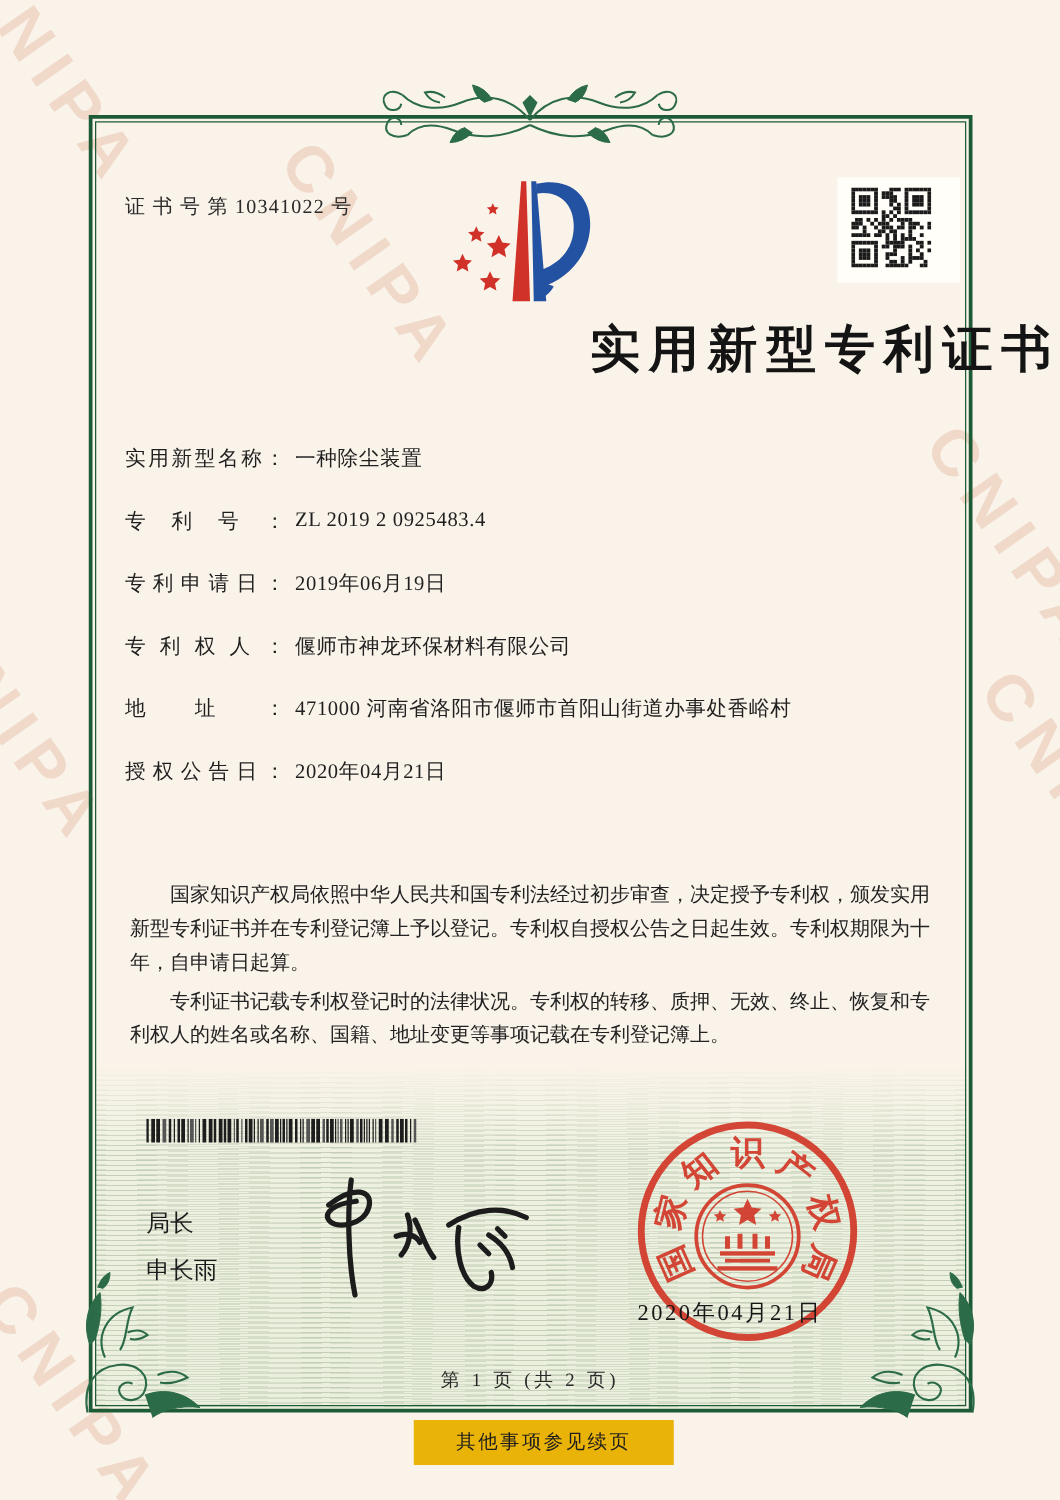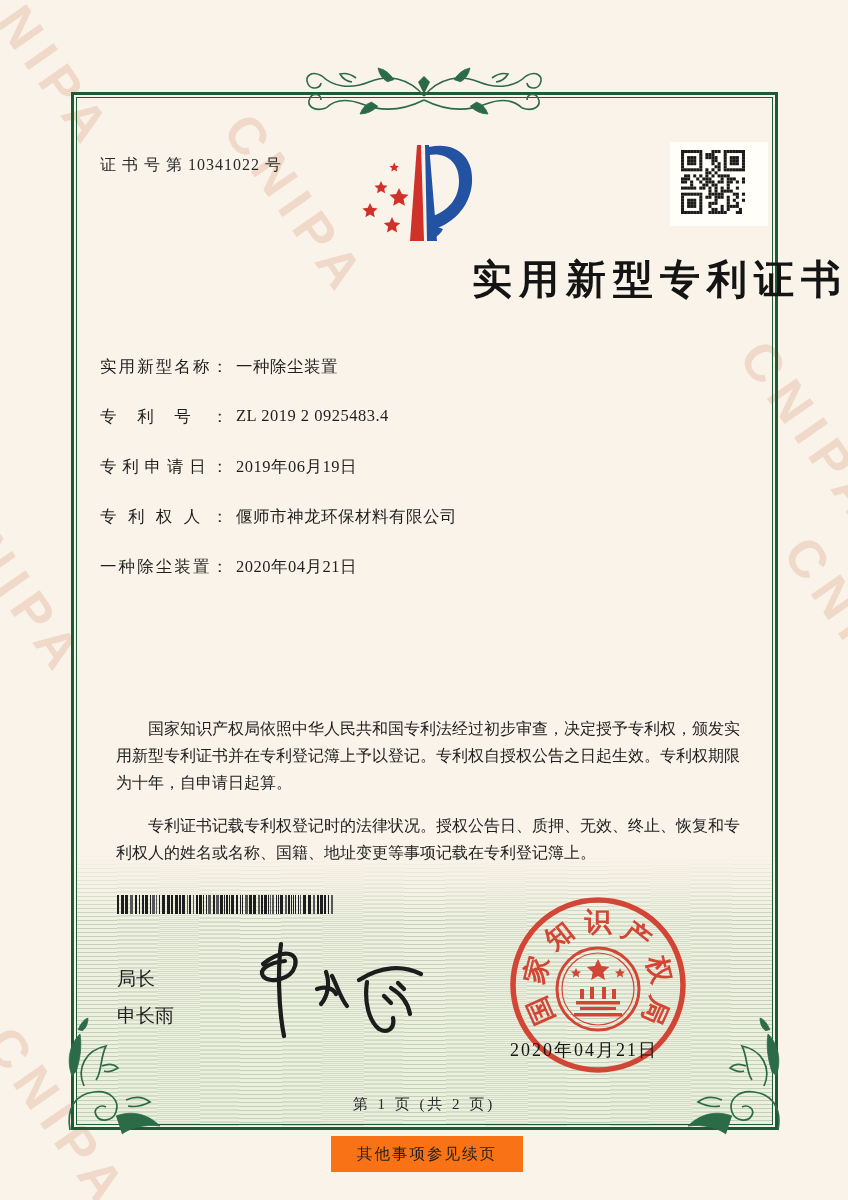--- a/index.html
+++ b/index.html
@@ -39,39 +39,39 @@
   
   .fields{position:absolute;left:100px;top:356px;width:662px;z-index:5;font-size:16.5px;color:#1f1f1f;}
   .frow{position:relative;height:50px;}
   .flabel{display:inline-block;width:128px;text-align:justify;text-align-last:justify;vertical-align:top;}
   .fvalue{margin-left:8px;letter-spacing:0.5px;margin-top:12px;}
   .fgroup2{position:absolute;left:330px;top:0;}
   .flabel2{display:inline-block;width:102px;text-align:justify;text-align-last:justify;}
 
   .body-text{position:absolute;left:100px;top:699px;width:662px;z-index:5;
       font-size:16px;line-height:27px;color:#222;}
-  .body-text p{margin:16px;text-indent:2em;}
+  .body-text p{margin:4px;text-indent:2em;}
 
   .barcode{position:absolute;left:117px;top:895px;z-index:5;}
 
   .chief-label{position:absolute;left:117px;top:966px;font-family:"Liberation Sans","DejaVu Sans",sans-serif;
       font-size:19px;color:#1c1c1c;z-index:5;text-align:center;}
   .chief-name{position:absolute;left:117px;top:1003px;font-family:Liberation Serif, serif;
       font-size:19px;color:#1c1c1c;z-index:5;}
   .signature{position:absolute;left:233px;top:936px;z-index:5;}
 
   .seal{position:absolute;left:506px;top:893px;z-index:6;opacity:0.93;}
   .seal-char{font-size:27px;font-weight:700;fill:#d23a2a;font-family:"Liberation Serif","DejaVu Serif",serif;}
   .seal-date{position:absolute;left:484px;top:1038px;width:200px;text-align:center;
       font-size:18px;letter-spacing:2px;color:#161616;z-index:7;}
 
   .page-info{position:absolute;left:0;right:0;top:1095px;text-align:center;font-size:15px;
       letter-spacing:3px;color:#2a2a2a;z-index:5;}
 
-  .footer-note-box{position:absolute;left:331px;top:1136px;width:192px;height:36px;background:#f97316;
+  .footer-note-box{position:absolute;left:331px;top:1136px;width:208px;height:36px;background:#eab308;
       z-index:5;text-align:center;line-height:36px;font-size:15.5px;letter-spacing:2px;color:#1e1e1e;}
 </style>
 </head>
 <body>
 
 <div id="page">
 
   <div class="wm" style="left:42px;top:58px">CNIPA</div>
   <div class="wm" style="left:296px;top:205px">CNIPA</div>
   <div class="wm" style="left:812px;top:432px">CNIPA</div>
@@ -379,27 +379,30 @@
     <div class="frow">
       <span class="flabel">专利号：</span><span class="fvalue">ZL 2019 2 0925483.4</span>
     </div>
     <div class="frow">
       <span class="flabel">专利申请日：</span><span class="fvalue">2019年06月19日</span>
     </div>
     <div class="frow">
       <span class="flabel">专利权人：</span><span class="fvalue">偃师市神龙环保材料有限公司</span>
     </div>
     <div class="frow">
-      <span class="flabel">一种除尘装置：</span><span class="fvalue">2020年04月21日</span>
+      <span class="flabel">地址：</span><span class="fvalue">471000 河南省洛阳市偃师市首阳山街道办事处香峪村</span>
+    </div>
+    <div class="frow">
+      <span class="flabel">授权公告日：</span><span class="fvalue">2020年04月21日</span>
     </div>
   </div>
 
   <div class="body-text">
     <p>国家知识产权局依照中华人民共和国专利法经过初步审查，决定授予专利权，颁发实用新型专利证书并在专利登记簿上予以登记。专利权自授权公告之日起生效。专利权期限为十年，自申请日起算。</p>
-    <p>专利证书记载专利权登记时的法律状况。授权公告日、质押、无效、终止、恢复和专利权人的姓名或名称、国籍、地址变更等事项记载在专利登记簿上。</p>
+    <p>专利证书记载专利权登记时的法律状况。专利权的转移、质押、无效、终止、恢复和专利权人的姓名或名称、国籍、地址变更等事项记载在专利登记簿上。</p>
   </div>
 
   <svg class="barcode" id="barcode-svg" width="220" height="20">
       <rect x="0" y="0" width="2" height="19" fill="#1d1d1d"></rect>
       <rect x="4" y="0" width="3" height="19" fill="#1d1d1d"></rect>
       <rect x="8" y="0" width="3" height="19" fill="#1d1d1d"></rect>
       <rect x="13" y="0" width="3" height="19" fill="#555"></rect>
       <rect x="18" y="0" width="2" height="19" fill="#1d1d1d"></rect>
       <rect x="22" y="0" width="1" height="19" fill="#1d1d1d"></rect>
       <rect x="25" y="0" width="2" height="19" fill="#1d1d1d"></rect>

